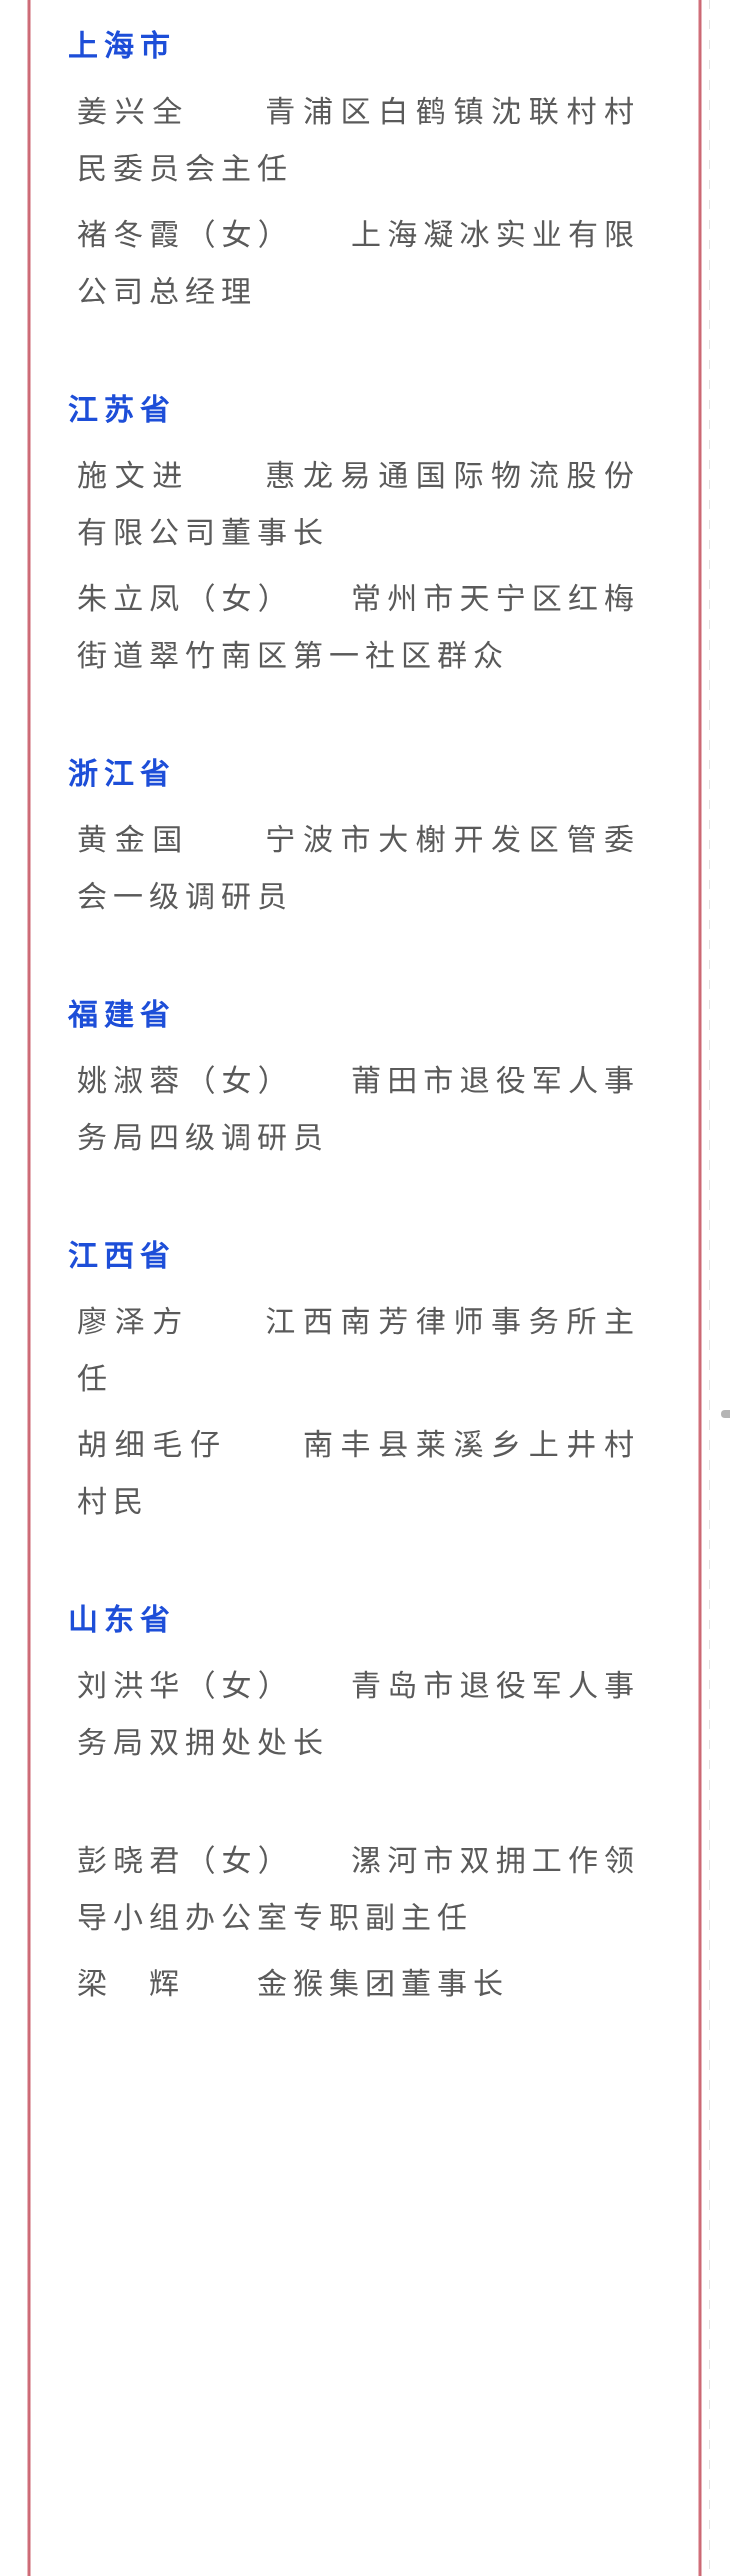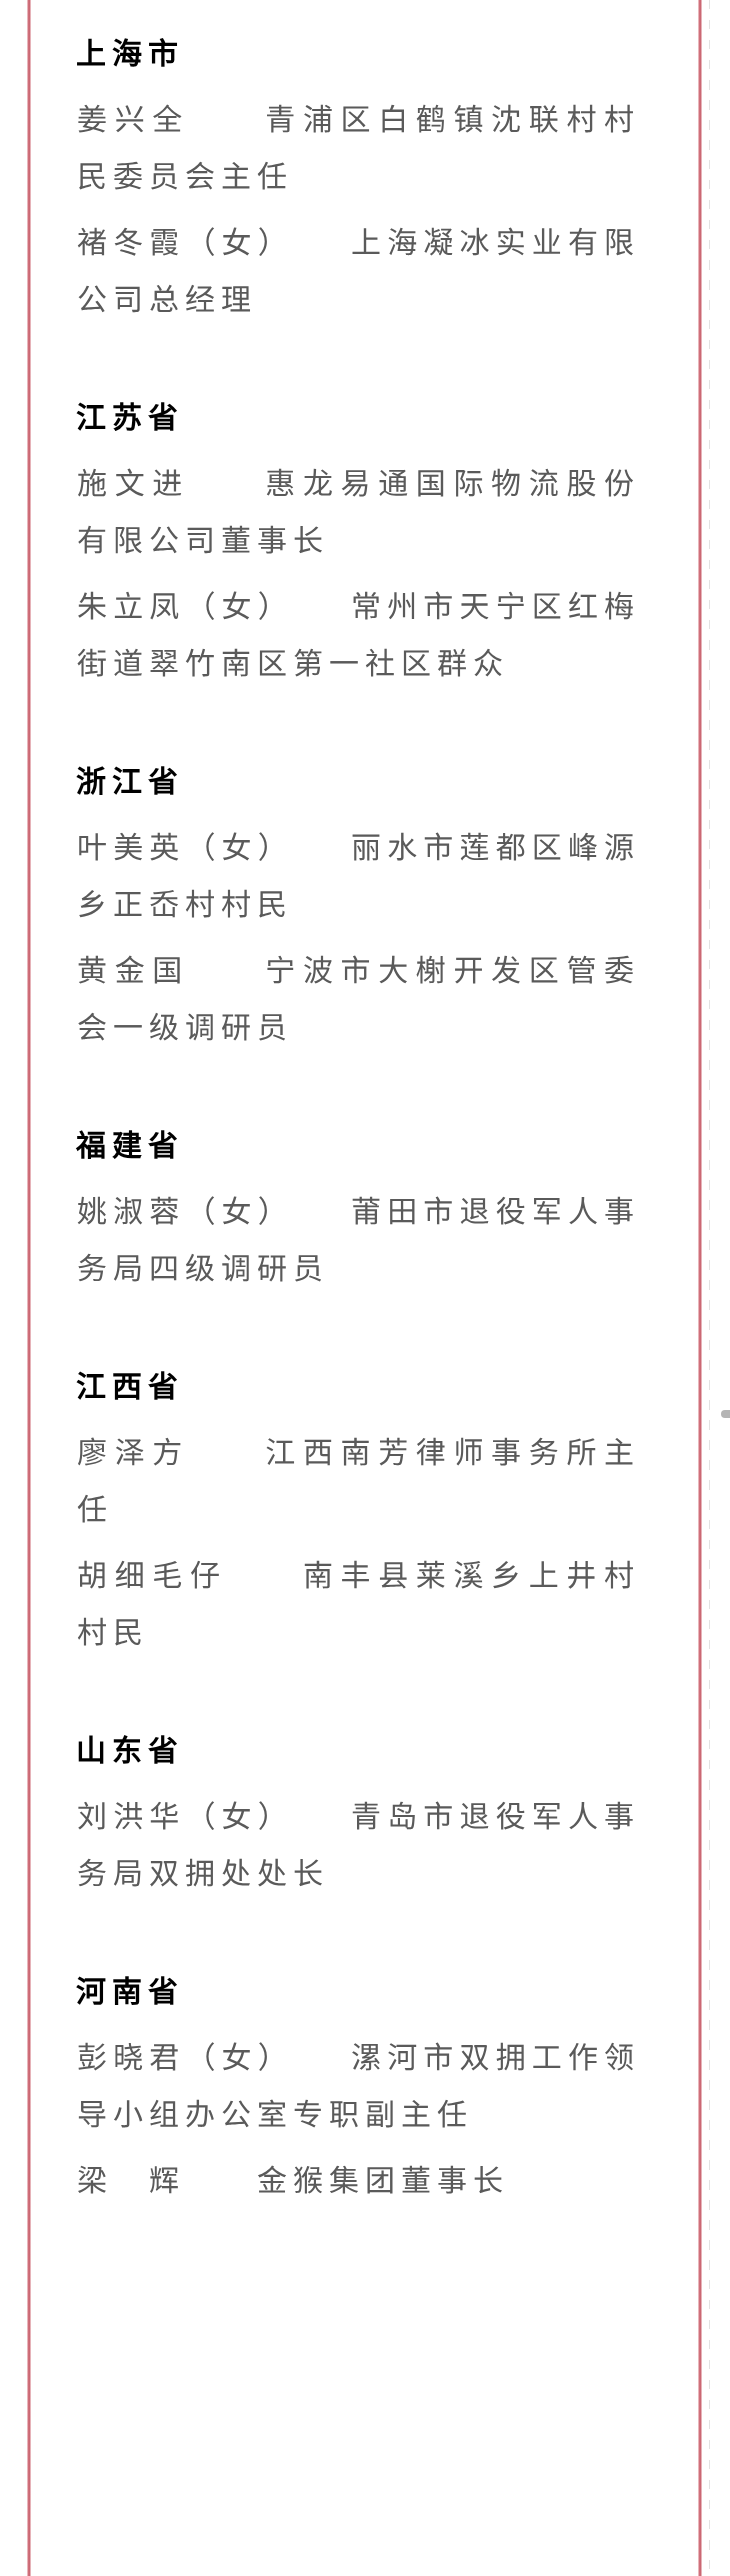--- a/index.html
+++ b/index.html
@@ -52,23 +52,23 @@
     letter-spacing: 6px;
     color: #5a5a5a;
     text-align: justify;
     text-justify: inter-character;
     word-break: break-all;
     overflow-wrap: anywhere;
   }
   .section { margin: 0 0 61px 0; }
   .section:last-child { margin-bottom: 0; }
   .region-heading {
-    margin: 8px;
+    margin: 0;
     font-weight: 700;
-    color: #000000;
+    color: #1d4ed8;
   }
   .entry { margin: 9px; }
 </style>
 </head>
 <body>
 
 <div class="red-line left"></div>
 <div class="red-line right"></div>
 <div class="dashed-line"></div>
 <div class="side-handle"></div>
@@ -79,35 +79,33 @@
       <p class="entry"><span>姜兴全</span><span>　　</span><span>青浦区白鹤镇沈联村村民委员会主任</span></p>
       <p class="entry"><span>褚冬霞（女）</span><span>　　</span><span>上海凝冰实业有限公司总经理</span></p>
     </div>
     <div class="section">
       <p class="region-heading">江苏省</p>
       <p class="entry"><span>施文进</span><span>　　</span><span>惠龙易通国际物流股份有限公司董事长</span></p>
       <p class="entry"><span>朱立凤（女）</span><span>　　</span><span>常州市天宁区红梅街道翠竹南区第一社区群众</span></p>
     </div>
     <div class="section">
       <p class="region-heading">浙江省</p>
-      <p class="entry"><span>叶美英（女）</span><span>　　</span><span>丽水市莲都区峰源乡正岙村村民</span></p>
       <p class="entry"><span>黄金国</span><span>　　</span><span>宁波市大榭开发区管委会一级调研员</span></p>
     </div>
     <div class="section">
       <p class="region-heading">福建省</p>
       <p class="entry"><span>姚淑蓉（女）</span><span>　　</span><span>莆田市退役军人事务局四级调研员</span></p>
     </div>
     <div class="section">
       <p class="region-heading">江西省</p>
       <p class="entry"><span>廖泽方</span><span>　　</span><span>江西南芳律师事务所主任</span></p>
       <p class="entry"><span>胡细毛仔</span><span>　　</span><span>南丰县莱溪乡上井村村民</span></p>
     </div>
     <div class="section">
       <p class="region-heading">山东省</p>
       <p class="entry"><span>刘洪华（女）</span><span>　　</span><span>青岛市退役军人事务局双拥处处长</span></p>
     </div>
     <div class="section">
-      <p class="region-heading">河南省</p>
       <p class="entry"><span>彭晓君（女）</span><span>　　</span><span>漯河市双拥工作领导小组办公室专职副主任</span></p>
       <p class="entry"><span>梁　辉</span><span>　　</span><span>金猴集团董事长</span></p>
     </div>
   </div>
 
 
 </body></html>

